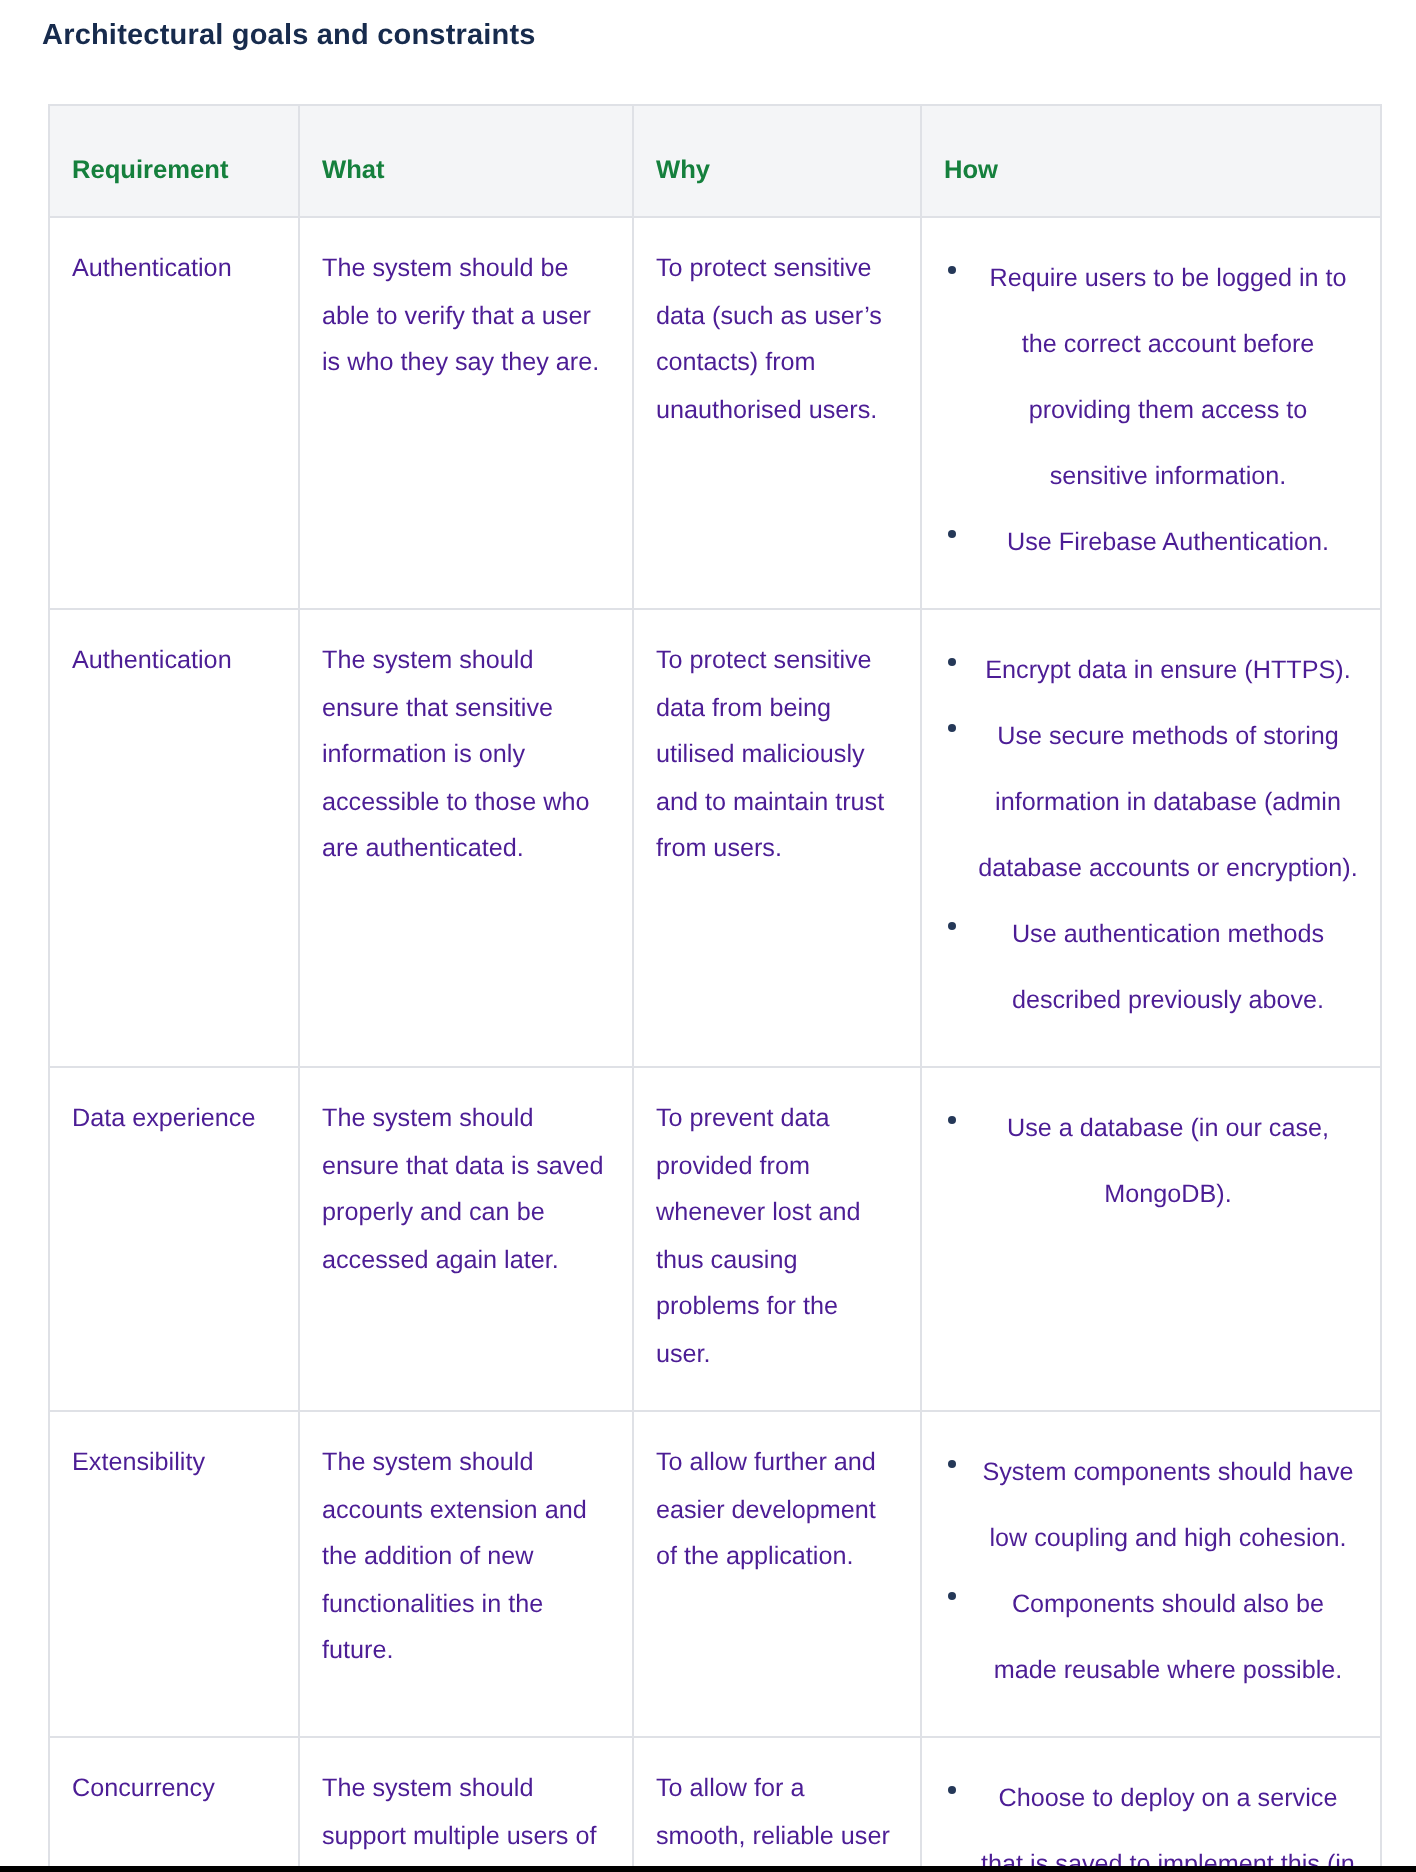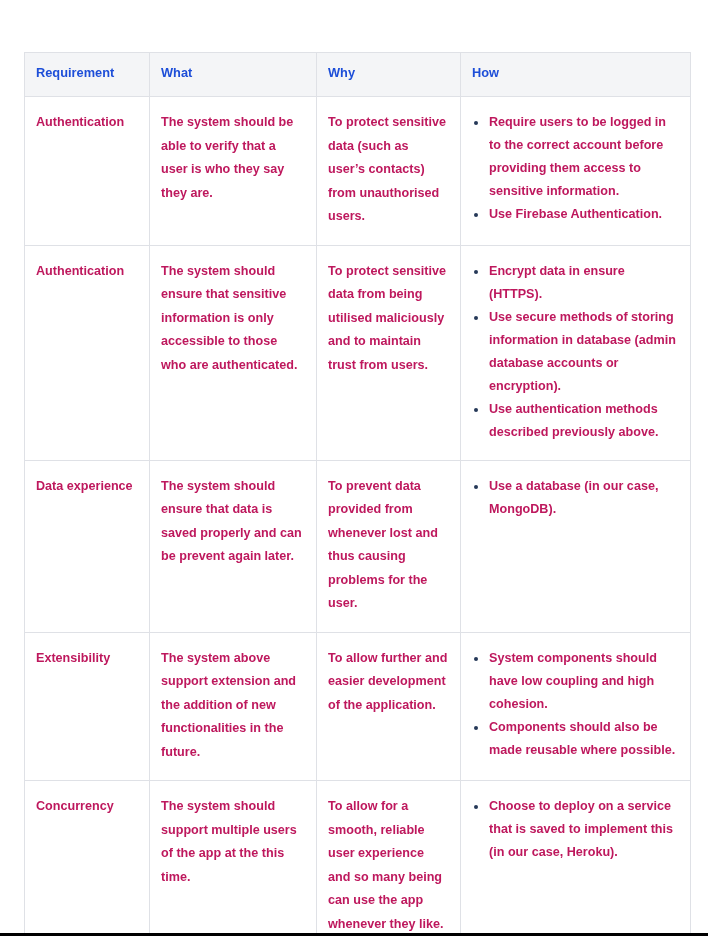--- a/index.html
+++ b/index.html
@@ -48,46 +48,47 @@
   table.goals-table col.c-why   { width: 144px; }
   table.goals-table col.c-how   { width: 230px; }
 
   table.goals-table th,
   table.goals-table td {
     border: 1px solid #DFE1E6;
     vertical-align: top;
     padding: 14px 11px 16px 11px;
     font-size: 12.6px;
     line-height: 23.5px;
-    color: #be185d;
+    color: #4c1d95;
     text-align: left;
-    font-weight: bold;
+    font-weight: normal;
     word-wrap: break-word;
   }
   table.goals-table thead th {
     background: #F4F5F7;
     font-weight: bold;
-    color: #1d4ed8;
-    padding-top: 10px;
+    color: #15803d;
+    padding-top: 22px;
     padding-bottom: 13px;
     font-size: 12.8px;
     line-height: 20px;
   }
   td.req-cell { color: #253858; }
 
   ul.how-list {
     margin: 0;
     padding: 0;
     list-style: none;
   }
   ul.how-list li {
     position: relative;
     padding-left: 17px;
     margin: 0 0 0 0;
-    line-height: 23px;
+    line-height: 33px;
+    text-align: center;
   }
   ul.how-list li + li {
     margin-top: 0px;
   }
   ul.how-list li::before {
     content: "";
     position: absolute;
     left: 2px;
     top: 10px;
     width: 4px;
@@ -102,20 +103,21 @@
     width: 708px;
     height: 3px;
     background: #000000;
   }
 </style>
 </head>
 <body>
 
 <div id="page">
 
+  <div id="page-title">Architectural goals and constraints</div>
 
   <div id="table-wrap">
     <table class="goals-table">
       <colgroup>
         <col class="c-req">
         <col class="c-what">
         <col class="c-why">
         <col class="c-how">
       </colgroup>
       <thead>
@@ -148,32 +150,32 @@
             <ul class="how-list">
               <li>Encrypt data in ensure (HTTPS).</li>
               <li>Use secure methods of storing information in database (admin database accounts or encryption).</li>
               <li>Use authentication methods described previously above.</li>
             </ul>
           </td>
         </tr>
 
         <tr>
           <td class="req-cell">Data experience</td>
-          <td>The system should ensure that data is saved properly and can be prevent again later.</td>
+          <td>The system should ensure that data is saved properly and can be accessed again later.</td>
           <td>To prevent data provided from whenever lost and thus causing problems for the user.</td>
           <td>
             <ul class="how-list">
               <li>Use a database (in our case, MongoDB).</li>
             </ul>
           </td>
         </tr>
 
         <tr>
           <td class="req-cell">Extensibility</td>
-          <td>The system above support extension and the addition of new functionalities in the future.</td>
+          <td>The system should accounts extension and the addition of new functionalities in the future.</td>
           <td>To allow further and easier development of the application.</td>
           <td>
             <ul class="how-list">
               <li>System components should have low coupling and high cohesion.</li>
               <li>Components should also be made reusable where possible.</li>
             </ul>
           </td>
         </tr>
 
         <tr>

